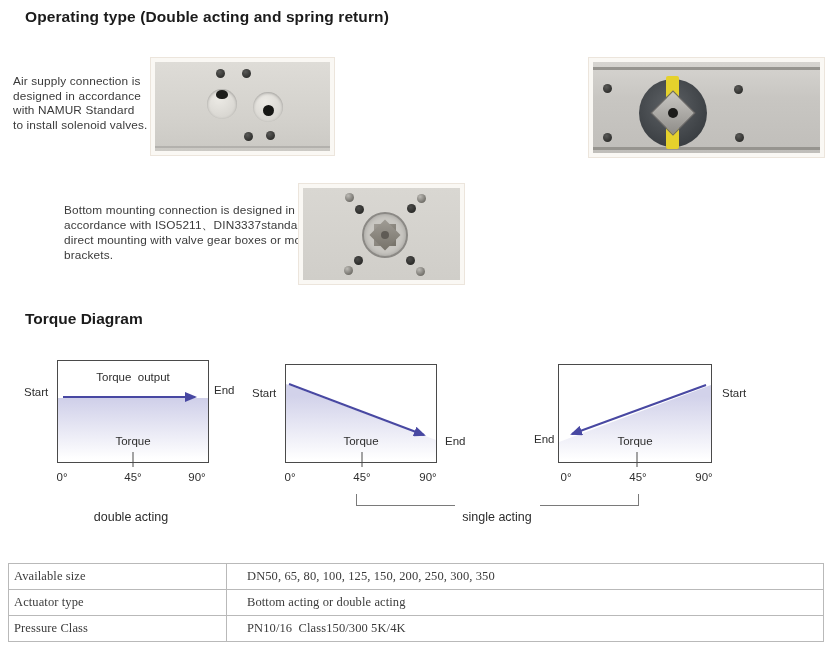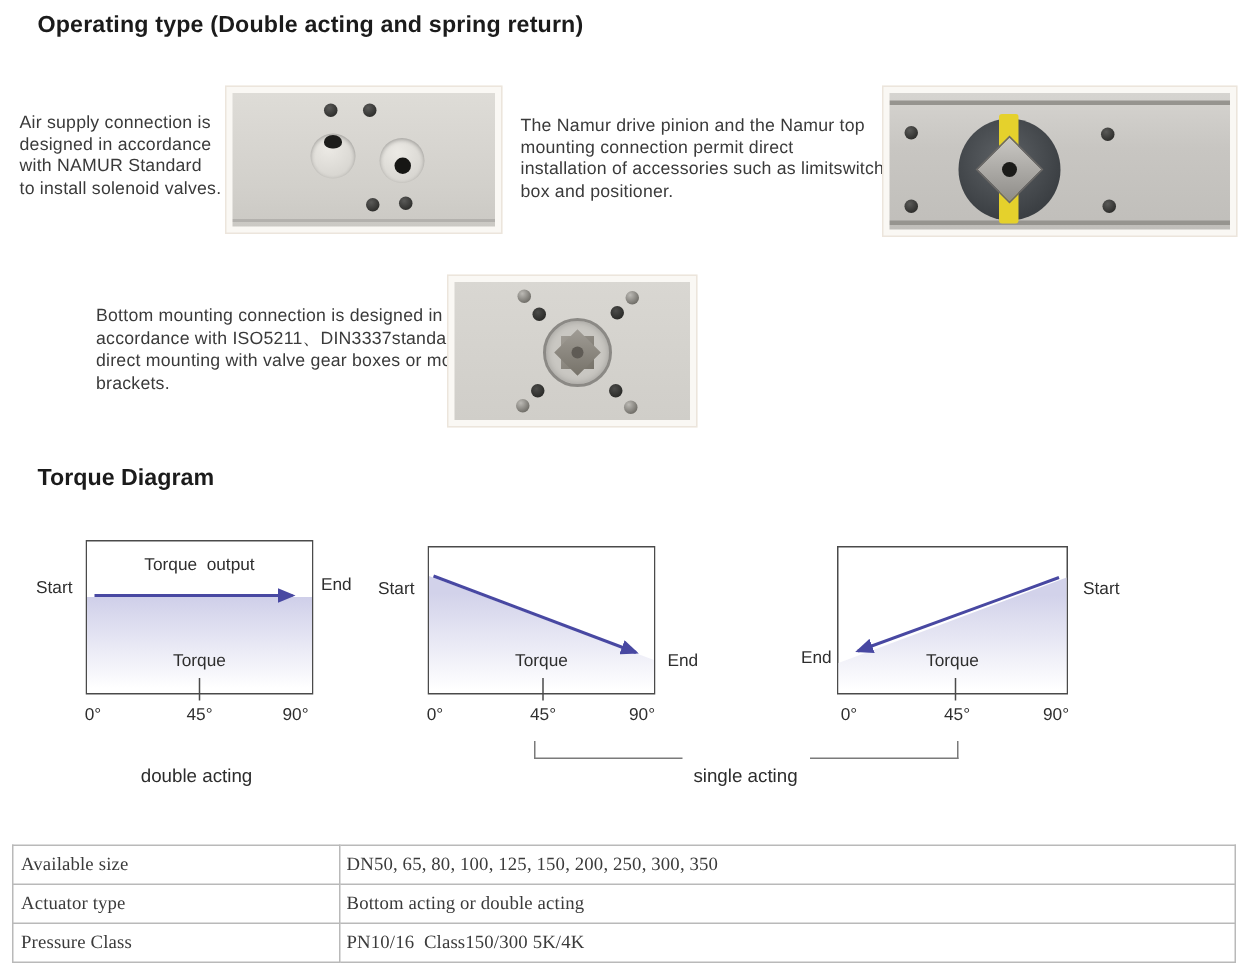--- a/index.html
+++ b/index.html
@@ -54,37 +54,33 @@
   .tick{position:absolute;width:34px;text-align:center;top:471px;font-size:11.5px;color:#2e2e2e;}
   .caption{position:absolute;top:510px;width:120px;text-align:center;font-size:12.5px;color:#2c2c2c;}
   .bracket{position:absolute;top:494px;width:99px;height:12px;box-sizing:border-box;}
   .bk-l{border-left:1.5px solid #7a7a7a;border-bottom:1.5px solid #7a7a7a;}
   .bk-r{border-right:1.5px solid #7a7a7a;border-bottom:1.5px solid #7a7a7a;}
 
   
   .spec-table{position:absolute;left:8px;top:563px;width:816px;border-collapse:collapse;table-layout:fixed;
        font-size:12.5px;color:#3b3b3b;letter-spacing:.1px;}
   .spec-table td{border:1px solid #b9b9b9;height:25px;padding:0 0 0 5px;white-space:pre;overflow:hidden;font-family:Liberation Serif, serif;}
-  .spec-table td.c2{padding-left:4px;}
+  .spec-table td.c2{padding-left:20px;}
 </style>
 </head>
 <body>
 
 <div class="page">
 
   <div class="h1">Operating type (Double acting and spring return)</div>
 
   <p class="feat f1">Air supply connection is
 designed in accordance
 with NAMUR Standard
 to install solenoid valves.</p>
-  <p class="feat f2">The Namur drive pinion and the Namur top
-mounting connection permit direct
-installation of accessories such as limitswitch
-box and positioner.</p>
   <p class="feat f3">Bottom mounting connection is designed in
 accordance with ISO5211、DIN3337standards for
 direct mounting with valve gear boxes or mounting
 brackets.</p>
 
   <div class="photo p1">
     <div class="plate">
       <div class="edge-line"></div>
       <span class="dot" style="left:61px;top:7px;"></span>
       <span class="dot" style="left:87px;top:7px;"></span>

